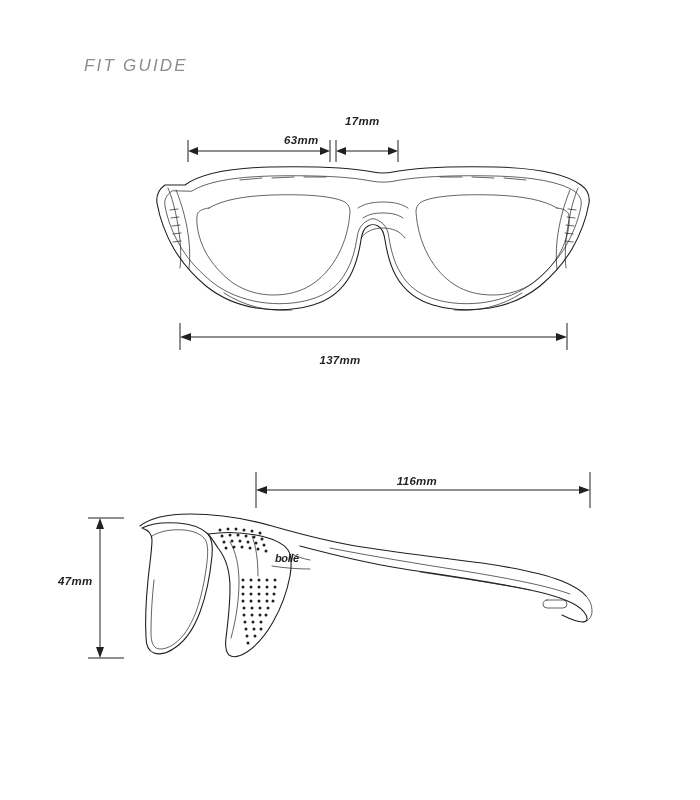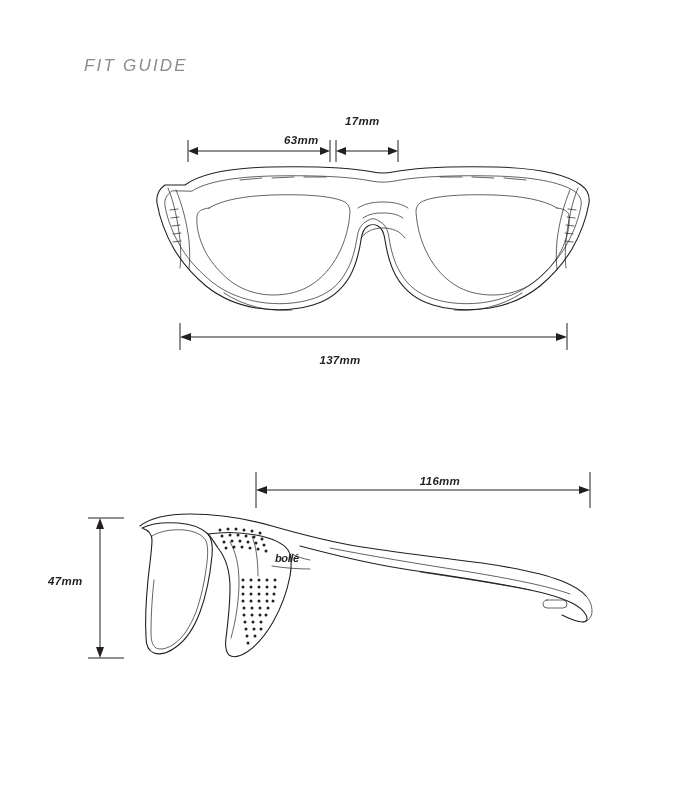--- a/index.html
+++ b/index.html
@@ -53,22 +53,22 @@
     font-weight: 700;
     letter-spacing: 0.3px;
     color: #231f20;
     white-space: nowrap;
   }
   
   #label-63 { left: 236px; top: 134px; margin-left: 48px; }
   #label-17 { left: 345px; top: 115px; }
   #label-137 { left: 340px; top: 354px; transform: translateX(-50%); }
   
-  #label-116 { left: 417px; top: 475px; transform: translateX(-50%); margin-left: 23px; }
-  #label-47 { left: 48px; top: 575px; }
+  #label-116 { left: 417px; top: 475px; transform: translateX(-50%); }
+  #label-47 { left: 58px; top: 575px; }
   svg { display: block; }
   .stroke {
     fill: none;
     stroke: #231f20;
     stroke-width: 1.1;
     stroke-linecap: round;
     stroke-linejoin: round;
   }
   .thin {
     fill: none;

